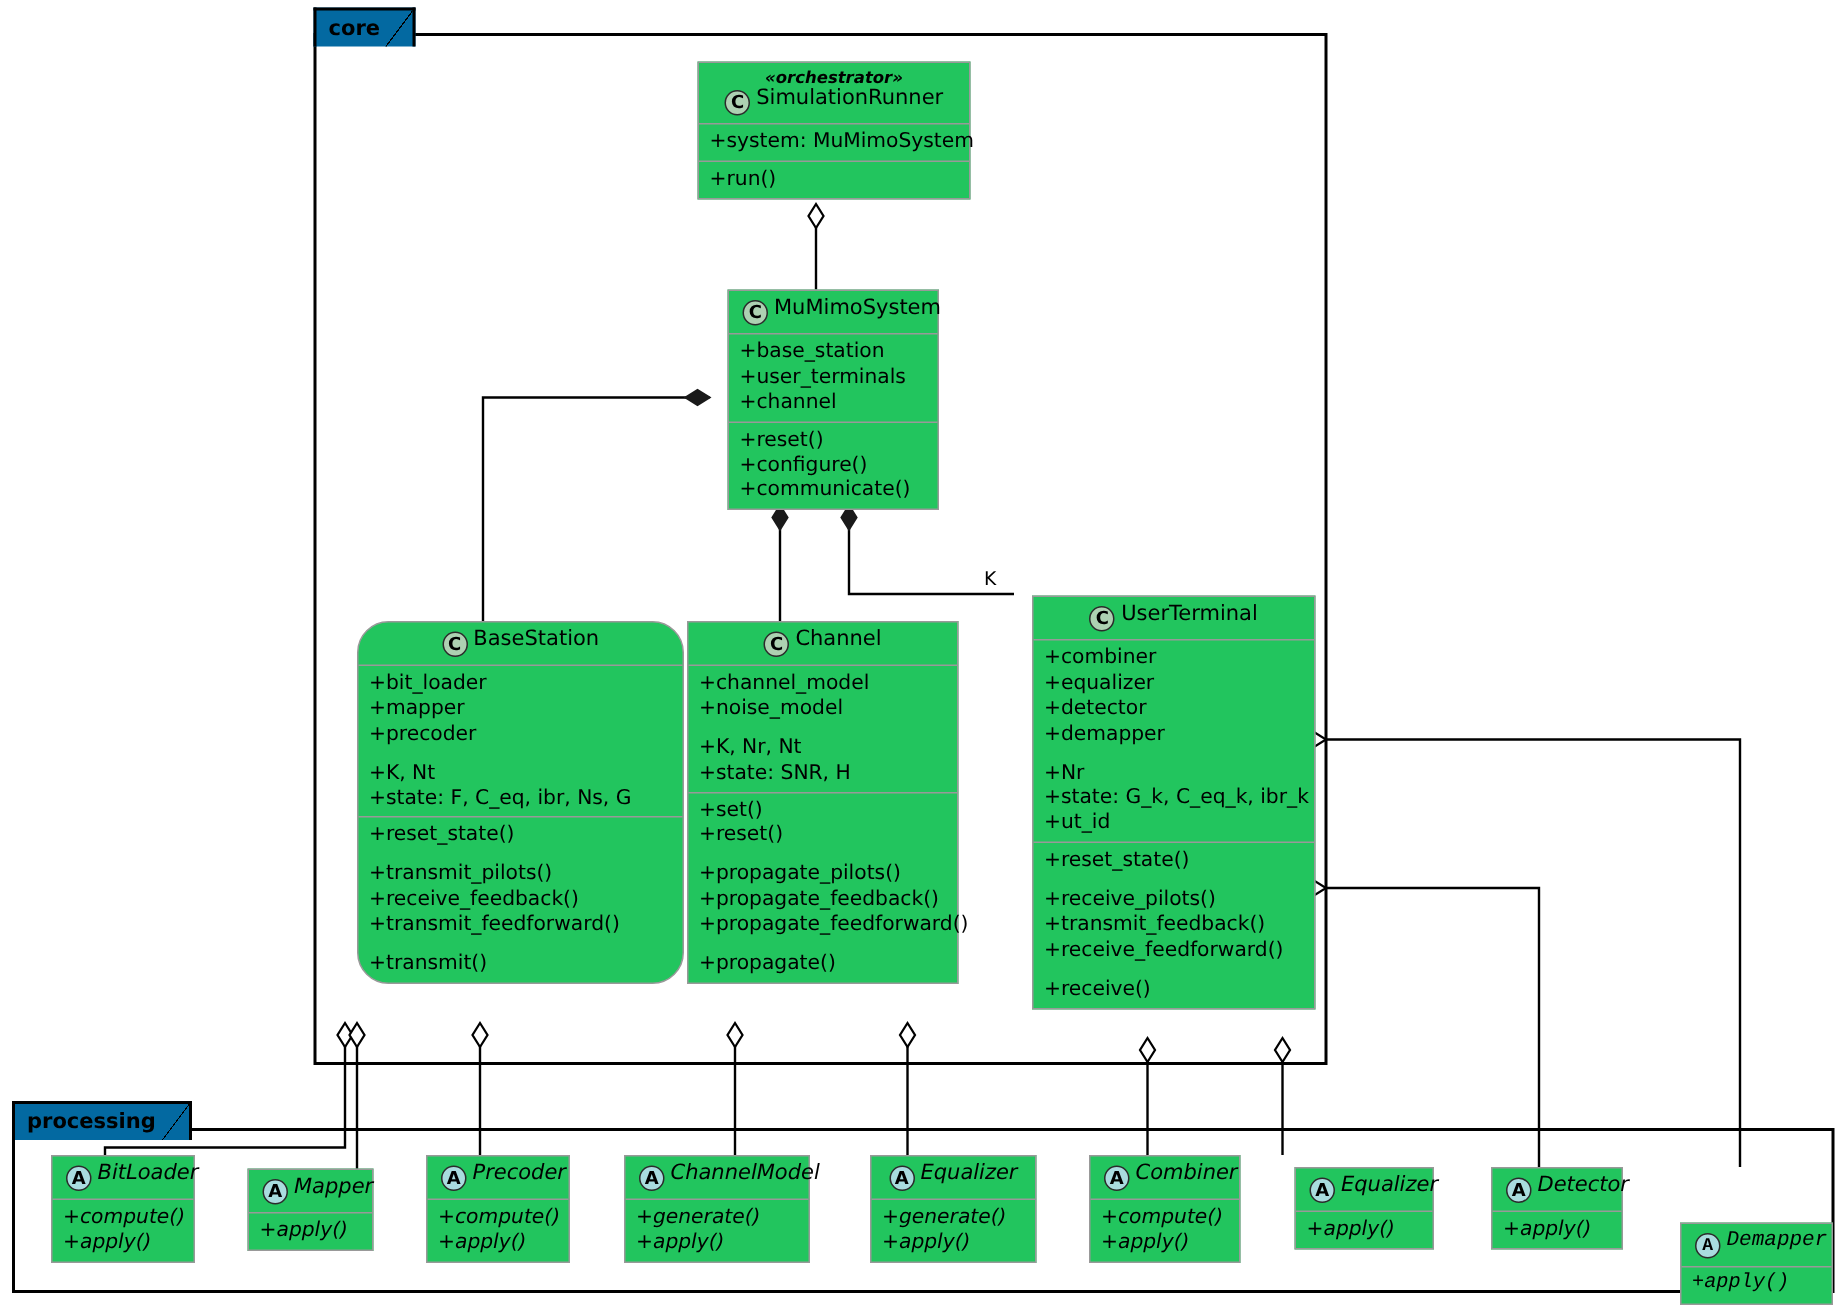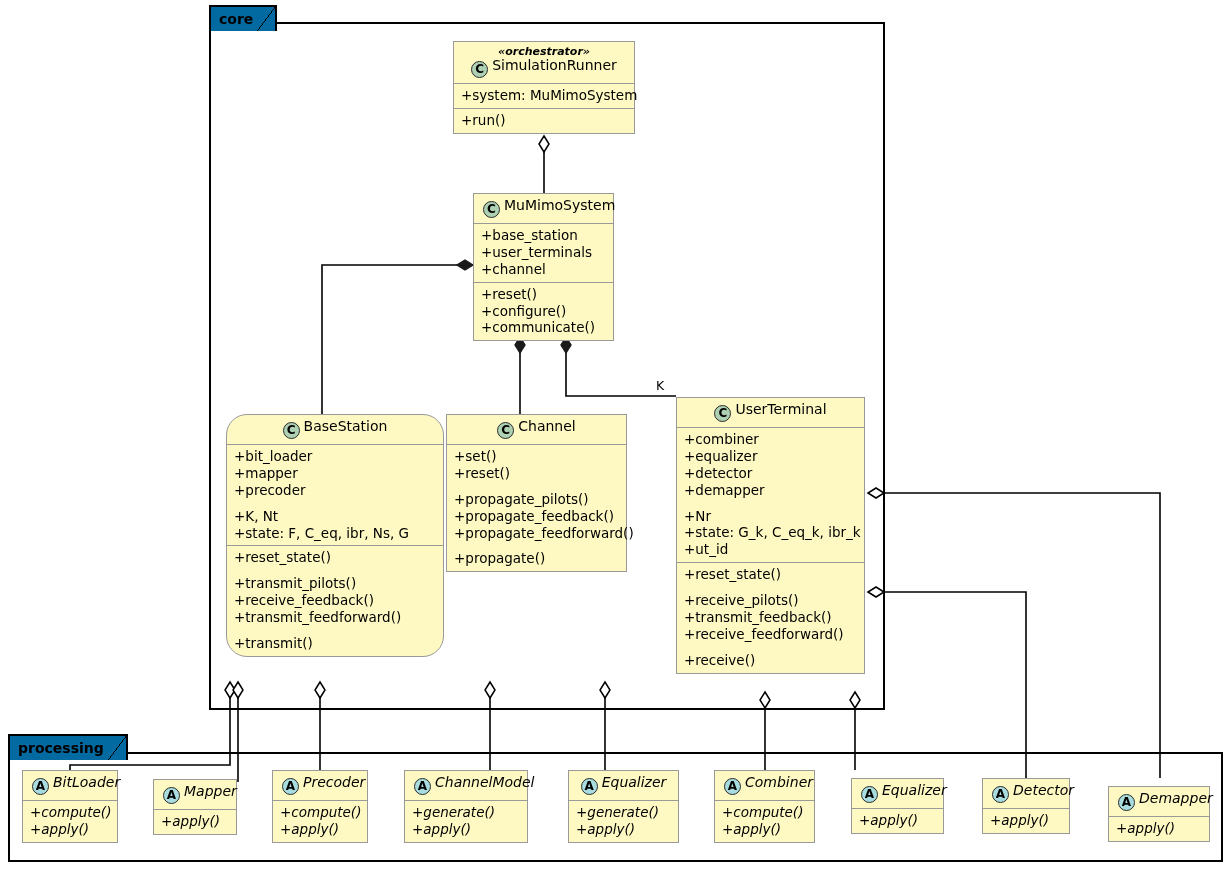--- a/index.html
+++ b/index.html
@@ -40,25 +40,26 @@
     position: absolute;
     right: 0; top: 0; bottom: 0; width: 18px;
     background: linear-gradient(to bottom right, transparent 49.5%, #000 49.5%, #000 52%, transparent 52%);
   }
 
   
   .cls {
     position: absolute;
     box-sizing: border-box;
     border: 1px solid #999999;
-    background: #fef9c3;
+    background: #22c55e;
     color: #000;
     font-size: 13.5px;
     z-index: 5;
     box-shadow: 0 0 0 0 rgba(0,0,0,0);
+    margin-left: 12px;
   }
   .cls .hdr {
     text-align: center;
     padding: 4px 9px 5px 9px;
     border-bottom: 1px solid #999999;
     white-space: nowrap;
     line-height: 1.12;
   }
   .cls .hdr .stereo {
     display: block;
@@ -217,20 +218,27 @@
       <span class="blank"></span>
       <span class="ln">+transmit()</span>
     </div>
   </div>
 
   <div class="cls" style="left:446px; top:414px; width:181px;">
     <div class="hdr">
       <span class="ico c">C</span><span class="nm">Channel</span>
     </div>
     <div class="comp">
+      <span class="ln">+channel_model</span>
+      <span class="ln">+noise_model</span>
+      <span class="blank"></span>
+      <span class="ln">+K, Nr, Nt</span>
+      <span class="ln">+state: SNR, H</span>
+    </div>
+    <div class="comp">
       <span class="ln">+set()</span>
       <span class="ln">+reset()</span>
       <span class="blank"></span>
       <span class="ln">+propagate_pilots()</span>
       <span class="ln">+propagate_feedback()</span>
       <span class="ln">+propagate_feedforward()</span>
       <span class="blank"></span>
       <span class="ln">+propagate()</span>
     </div>
   </div>
@@ -330,21 +338,21 @@
 
   <div class="cls abstract" style="left:982px; top:778px; width:88px;">
     <div class="hdr">
       <span class="ico a">A</span><span class="nm">Detector</span>
     </div>
     <div class="comp">
       <span class="ln">+apply()</span>
     </div>
   </div>
 
-  <div class="cls abstract" style="left:1108px; top:786px; width:102px;">
+  <div class="cls abstract" style="left:1108px; top:815px; width:102px;font-family:Liberation Mono, monospace;">
     <div class="hdr">
       <span class="ico a">A</span><span class="nm">Demapper</span>
     </div>
     <div class="comp">
       <span class="ln">+apply()</span>
     </div>
   </div>
 
 </div>
 

